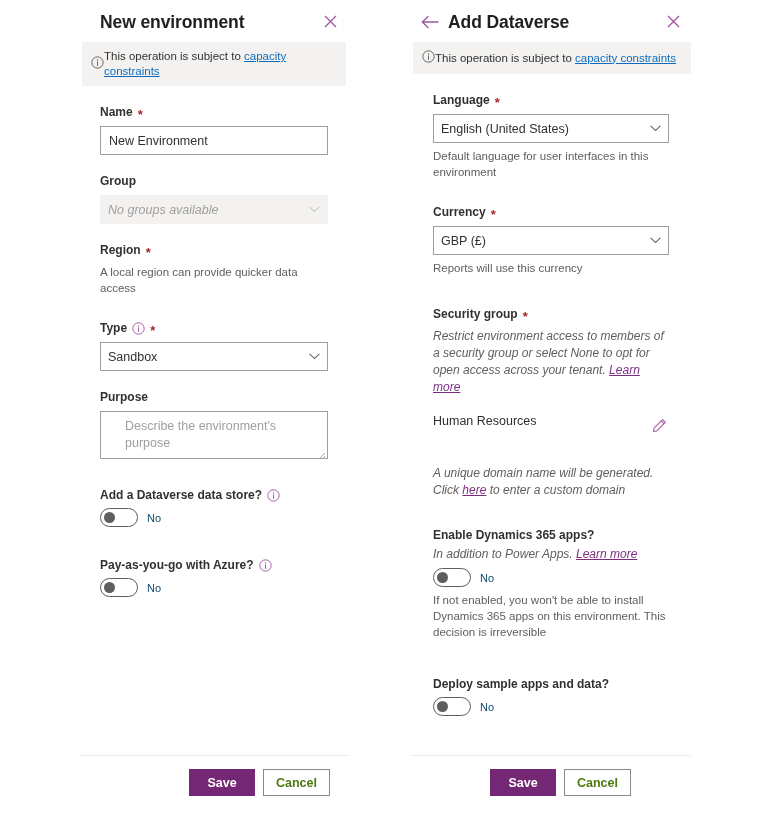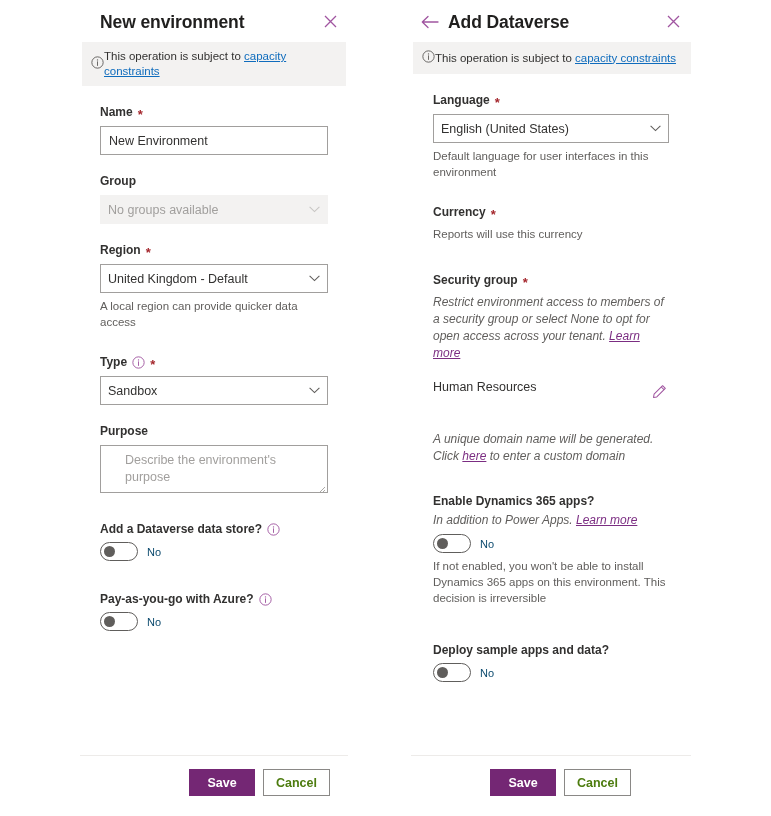--- a/index.html
+++ b/index.html
@@ -125,20 +125,21 @@
     font-size: 12.5px;
     color: #323130;
     cursor: text;
   }
   .dropdown { cursor: pointer; justify-content: space-between; padding-right: 7px; padding-left: 7px; }
   .dropdown.disabled {
     background: #f3f2f1;
     border-color: #f3f2f1;
     color: #a19f9d;
     cursor: default;
+    font-style: italic;
   }
   .dd-val { white-space: nowrap; overflow: hidden; text-overflow: ellipsis; }
   .chev { flex: 0 0 auto; display: flex; align-items: center; }
 
   .textarea {
     width: 100%;
     height: 48px;
     border: 1px solid #a19f9d;
     background: #ffffff;
     padding: 6px 24px;
@@ -294,28 +295,20 @@
               </svg>
           </span>
         </div>
       </div>
 
       <div class="field tight">
         <div class="f-label">
           <span>Region</span>
           <span class="req">*</span>
         </div>
-        <div class="dropdown">
-          <span class="dd-val">United Kingdom - Default</span>
-          <span class="chev">
-            <svg width="11" height="7" viewBox="0 0 11 7" aria-hidden="true">
-                <path d="M0.6 0.8 L5.5 5.6 L10.4 0.8" stroke="#605e5c" stroke-width="1.1" fill="none"></path>
-              </svg>
-          </span>
-        </div>
         <div class="helper">A local region can provide quicker data access</div>
       </div>
 
       <div class="spacer-sm"></div>
 
       <div class="field">
         <div class="f-label">
           <span>Type</span>
           <span class="info-icon">
             <svg width="13" height="13" viewBox="0 0 14 14" aria-hidden="true">
@@ -445,20 +438,28 @@
         <div class="helper">Default language for user interfaces in this environment</div>
       </div>
 
       <div class="spacer-sm"></div>
 
       <div class="field tight">
         <div class="f-label">
           <span>Currency</span>
           <span class="req">*</span>
         </div>
+        <div class="dropdown">
+          <span class="dd-val">GBP (£)</span>
+          <span class="chev">
+            <svg width="11" height="7" viewBox="0 0 11 7" aria-hidden="true">
+                <path d="M0.6 0.8 L5.5 5.6 L10.4 0.8" stroke="#605e5c" stroke-width="1.1" fill="none"></path>
+              </svg>
+          </span>
+        </div>
         <div class="helper">Reports will use this currency</div>
       </div>
 
       <div class="spacer-md"></div>
 
       <div class="field">
         <div class="f-label">
           <span>Security group</span>
           <span class="req">*</span>
         </div>

